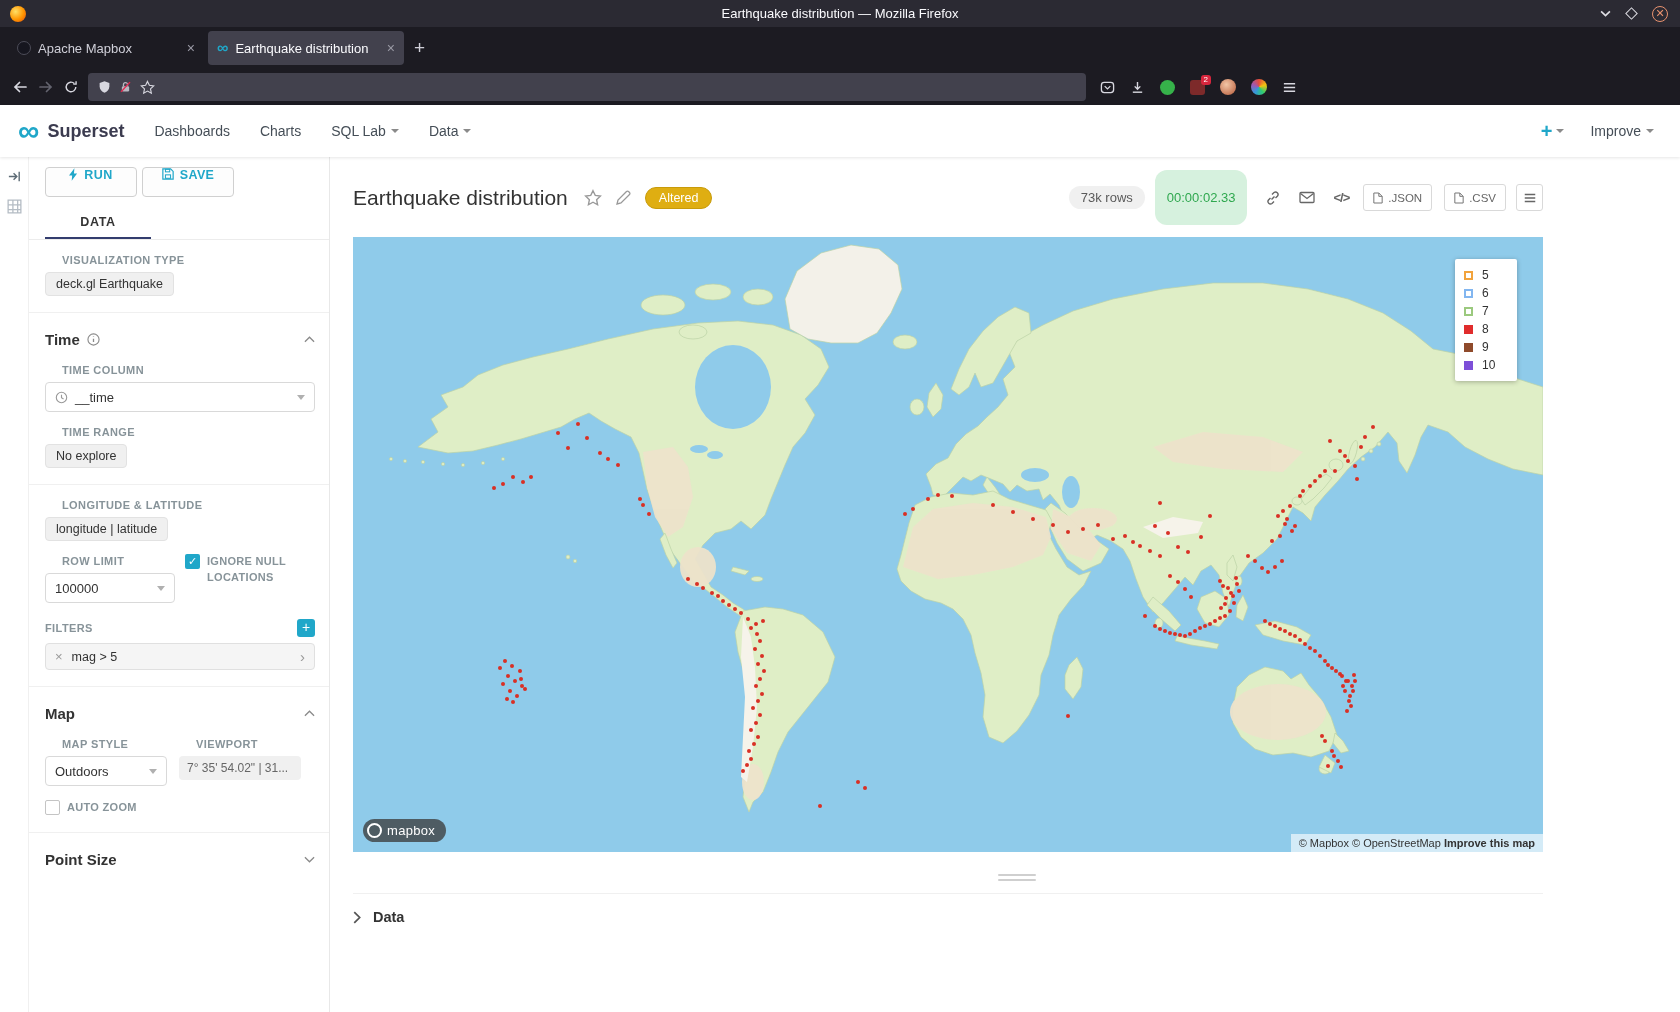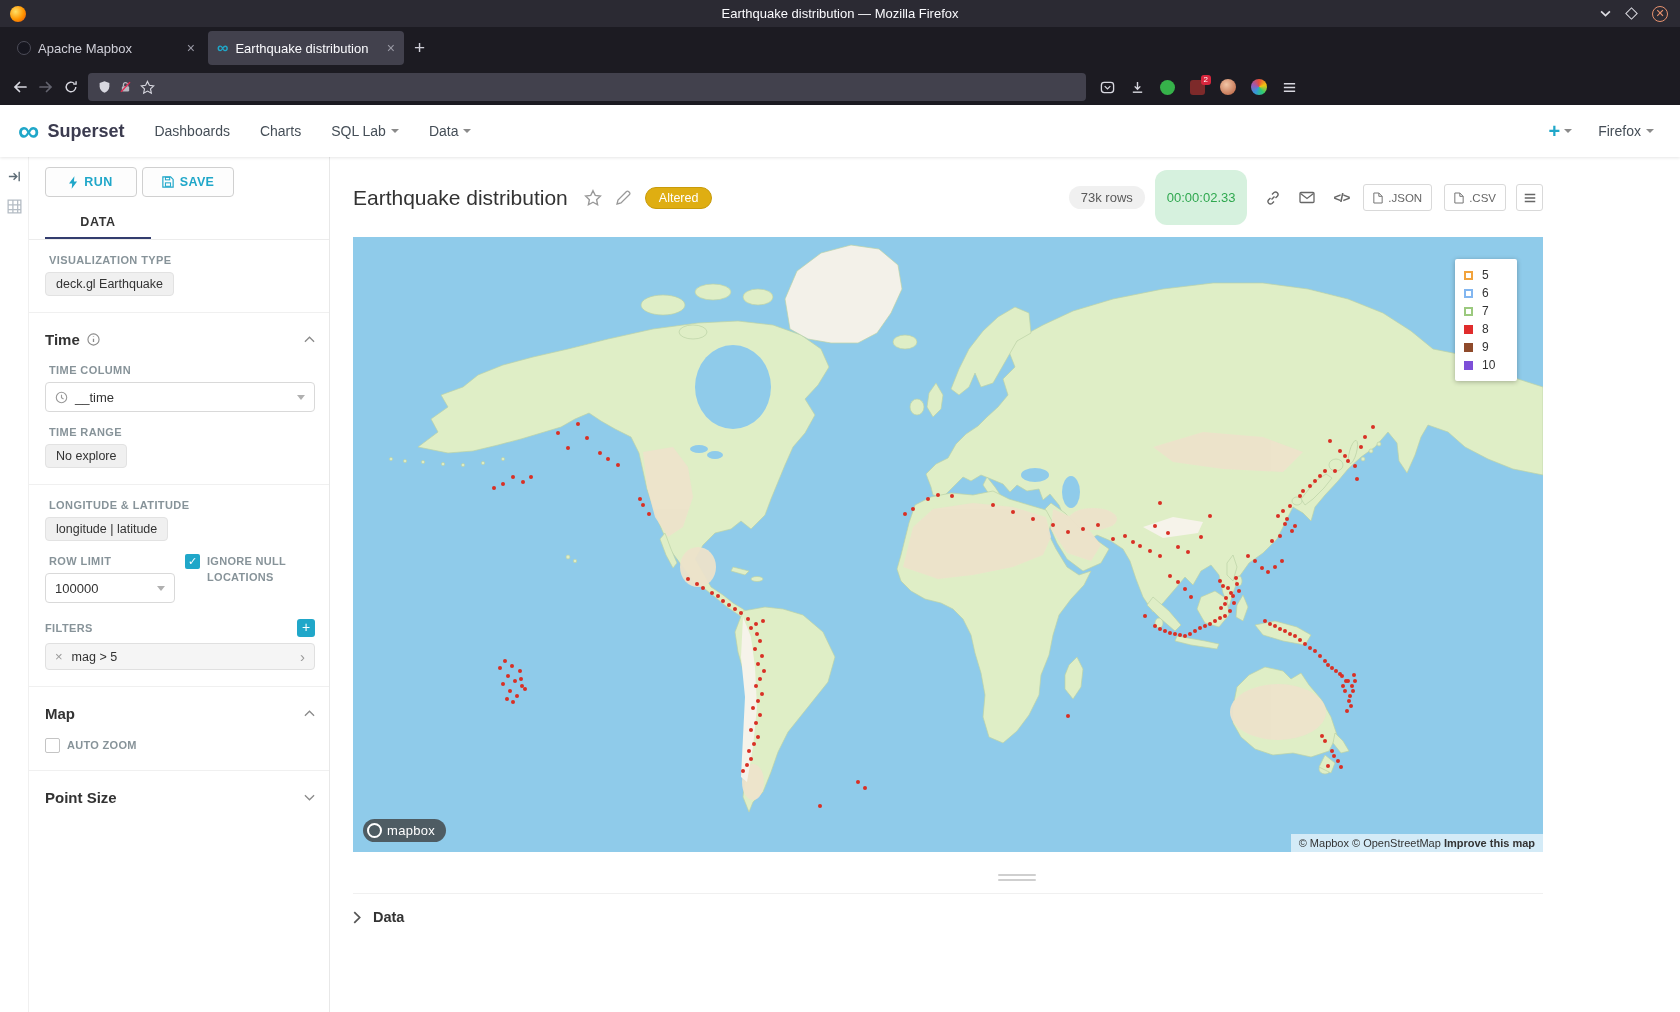--- a/index.html
+++ b/index.html
@@ -51,26 +51,26 @@
   .nav-plus { color:#20a7c9; font-size:20px; font-weight:bold; display:flex; align-items:center; gap:4px; }
   .nav-settings { font-size:14px; color:#454e57; display:flex; align-items:center; gap:5px; }
 
   
   .bodywrap { display:flex; height:855px; }
   .iconstrip { width:29px; border-right:1px solid #f0f0f0; padding-top:12px; display:flex; flex-direction:column; align-items:center; gap:14px; }
   .strip1 { color:#5d6b75; } .strip2 { color:#b4bcc4; }
 
   .controlpanel { width:301px; border-right:1px solid #e8e8e8; padding:10px 14px 0 16px; overflow:hidden; flex:none; }
   .btnrow { display:flex; gap:5px; margin-bottom:8px; }
-  .cbtn { height:30px; width:92px; border:1px solid #d0d0d0; border-radius:4px; background:#fdfdfd; color:#20a7c9; font-size:12.5px; font-weight:700; letter-spacing:.4px; display:flex; align-items:center; justify-content:center; gap:6px; }
+  .cbtn { height:30px; width:92px; border:1px solid #d0d0d0; border-radius:4px; background:#fdfdfd; color:#20a7c9; font-size:12.5px; font-weight:700; letter-spacing:.4px; display:flex; align-items:flex-start; justify-content:center; gap:6px; }
   .paneltabs { display:flex; border-bottom:1px solid #ececec; margin:0 -14px 0 -16px; padding-left:16px; }
   .ptab { width:106px; text-align:center; padding:10px 0 8px; font-size:12.5px; font-weight:700; letter-spacing:.6px; color:#333; border-bottom:2px solid #333d6e; }
   .secheader { display:flex; justify-content:space-between; align-items:center; padding:18px 0 2px; font-size:15px; font-weight:600; color:#333; }
   .secheader .chev { color:#8a8a8a; }
-  .ctl-label { font-size:11px; color:#879399; letter-spacing:.4px; margin:14px 4px 6px; font-weight:600; }
+  .ctl-label { font-size:11px; color:#879399; letter-spacing:.4px; margin:14px 17px 6px; font-weight:600; }
   .chip { display:inline-block; background:#f0f0f0; border:1px solid #e2e2e2; border-radius:4px; padding:4px 10px; font-size:12.5px; color:#333; }
   .select { height:30px; border:1px solid #d9d9d9; border-radius:4px; display:flex; align-items:center; padding:0 9px; font-size:13px; color:#333; background:#fff; gap:7px; }
   .select .grow { flex:1; }
   .sel-caret { width:0; height:0; border-left:4px solid transparent; border-right:4px solid transparent; border-top:5px solid #b0b0b0; }
   .divider { border-top:1px solid #f0f0f0; margin:16px -14px 0 -16px; }
   .querygrid { display:flex; gap:10px; }
   .qg-left { width:130px; }
   .qg-right { flex:1; }
   .checkrow { display:flex; gap:7px; align-items:flex-start; }
   .checkbox { width:15px; height:15px; border-radius:2px; flex:none; }
@@ -237,21 +237,21 @@
           <span>Data</span>
           <span class="caret"></span>
         </span>
     </span>
     <span class="nav-right">
       <span class="nav-plus">
           <span>+</span>
           <span class="caret"></span>
         </span>
       <span class="nav-settings">
-          <span>Firefox</span>
+          <span>Improve</span>
           <span class="caret"></span>
         </span>
     </span>
   </div>
 
   <div class="bodywrap">
 
     <div class="iconstrip">
       <span class="strip1 i">
         <svg width="15" height="15" viewBox="0 0 16 16">
@@ -360,20 +360,33 @@
 
       <div class="divider"></div>
 
       <div class="secheader">
         <span>Map</span>
         <span class="chev i">
             <svg width="11" height="7" viewBox="0 0 12 7">
               <path d="M1 6l5-5 5 5" fill="none" stroke="currentColor" stroke-width="1.4"></path>
             </svg>
           </span>
+      </div>
+      <div class="maprow">
+        <div class="mr-left">
+          <div class="ctl-label">MAP STYLE</div>
+          <div class="select">
+            <span class="grow">Outdoors</span>
+            <span class="sel-caret"></span>
+          </div>
+        </div>
+        <div class="mr-right">
+          <div class="ctl-label">VIEWPORT</div>
+          <div class="viewport-val">7° 35' 54.02" | 31...</div>
+        </div>
       </div>
       <div class="checkrow" style="margin-top:14px;">
         <span class="checkbox empty"></span>
         <span class="checklabel">AUTO ZOOM</span>
       </div>
 
       <div class="divider"></div>
 
       <div class="secheader">
         <span>Point Size</span>

